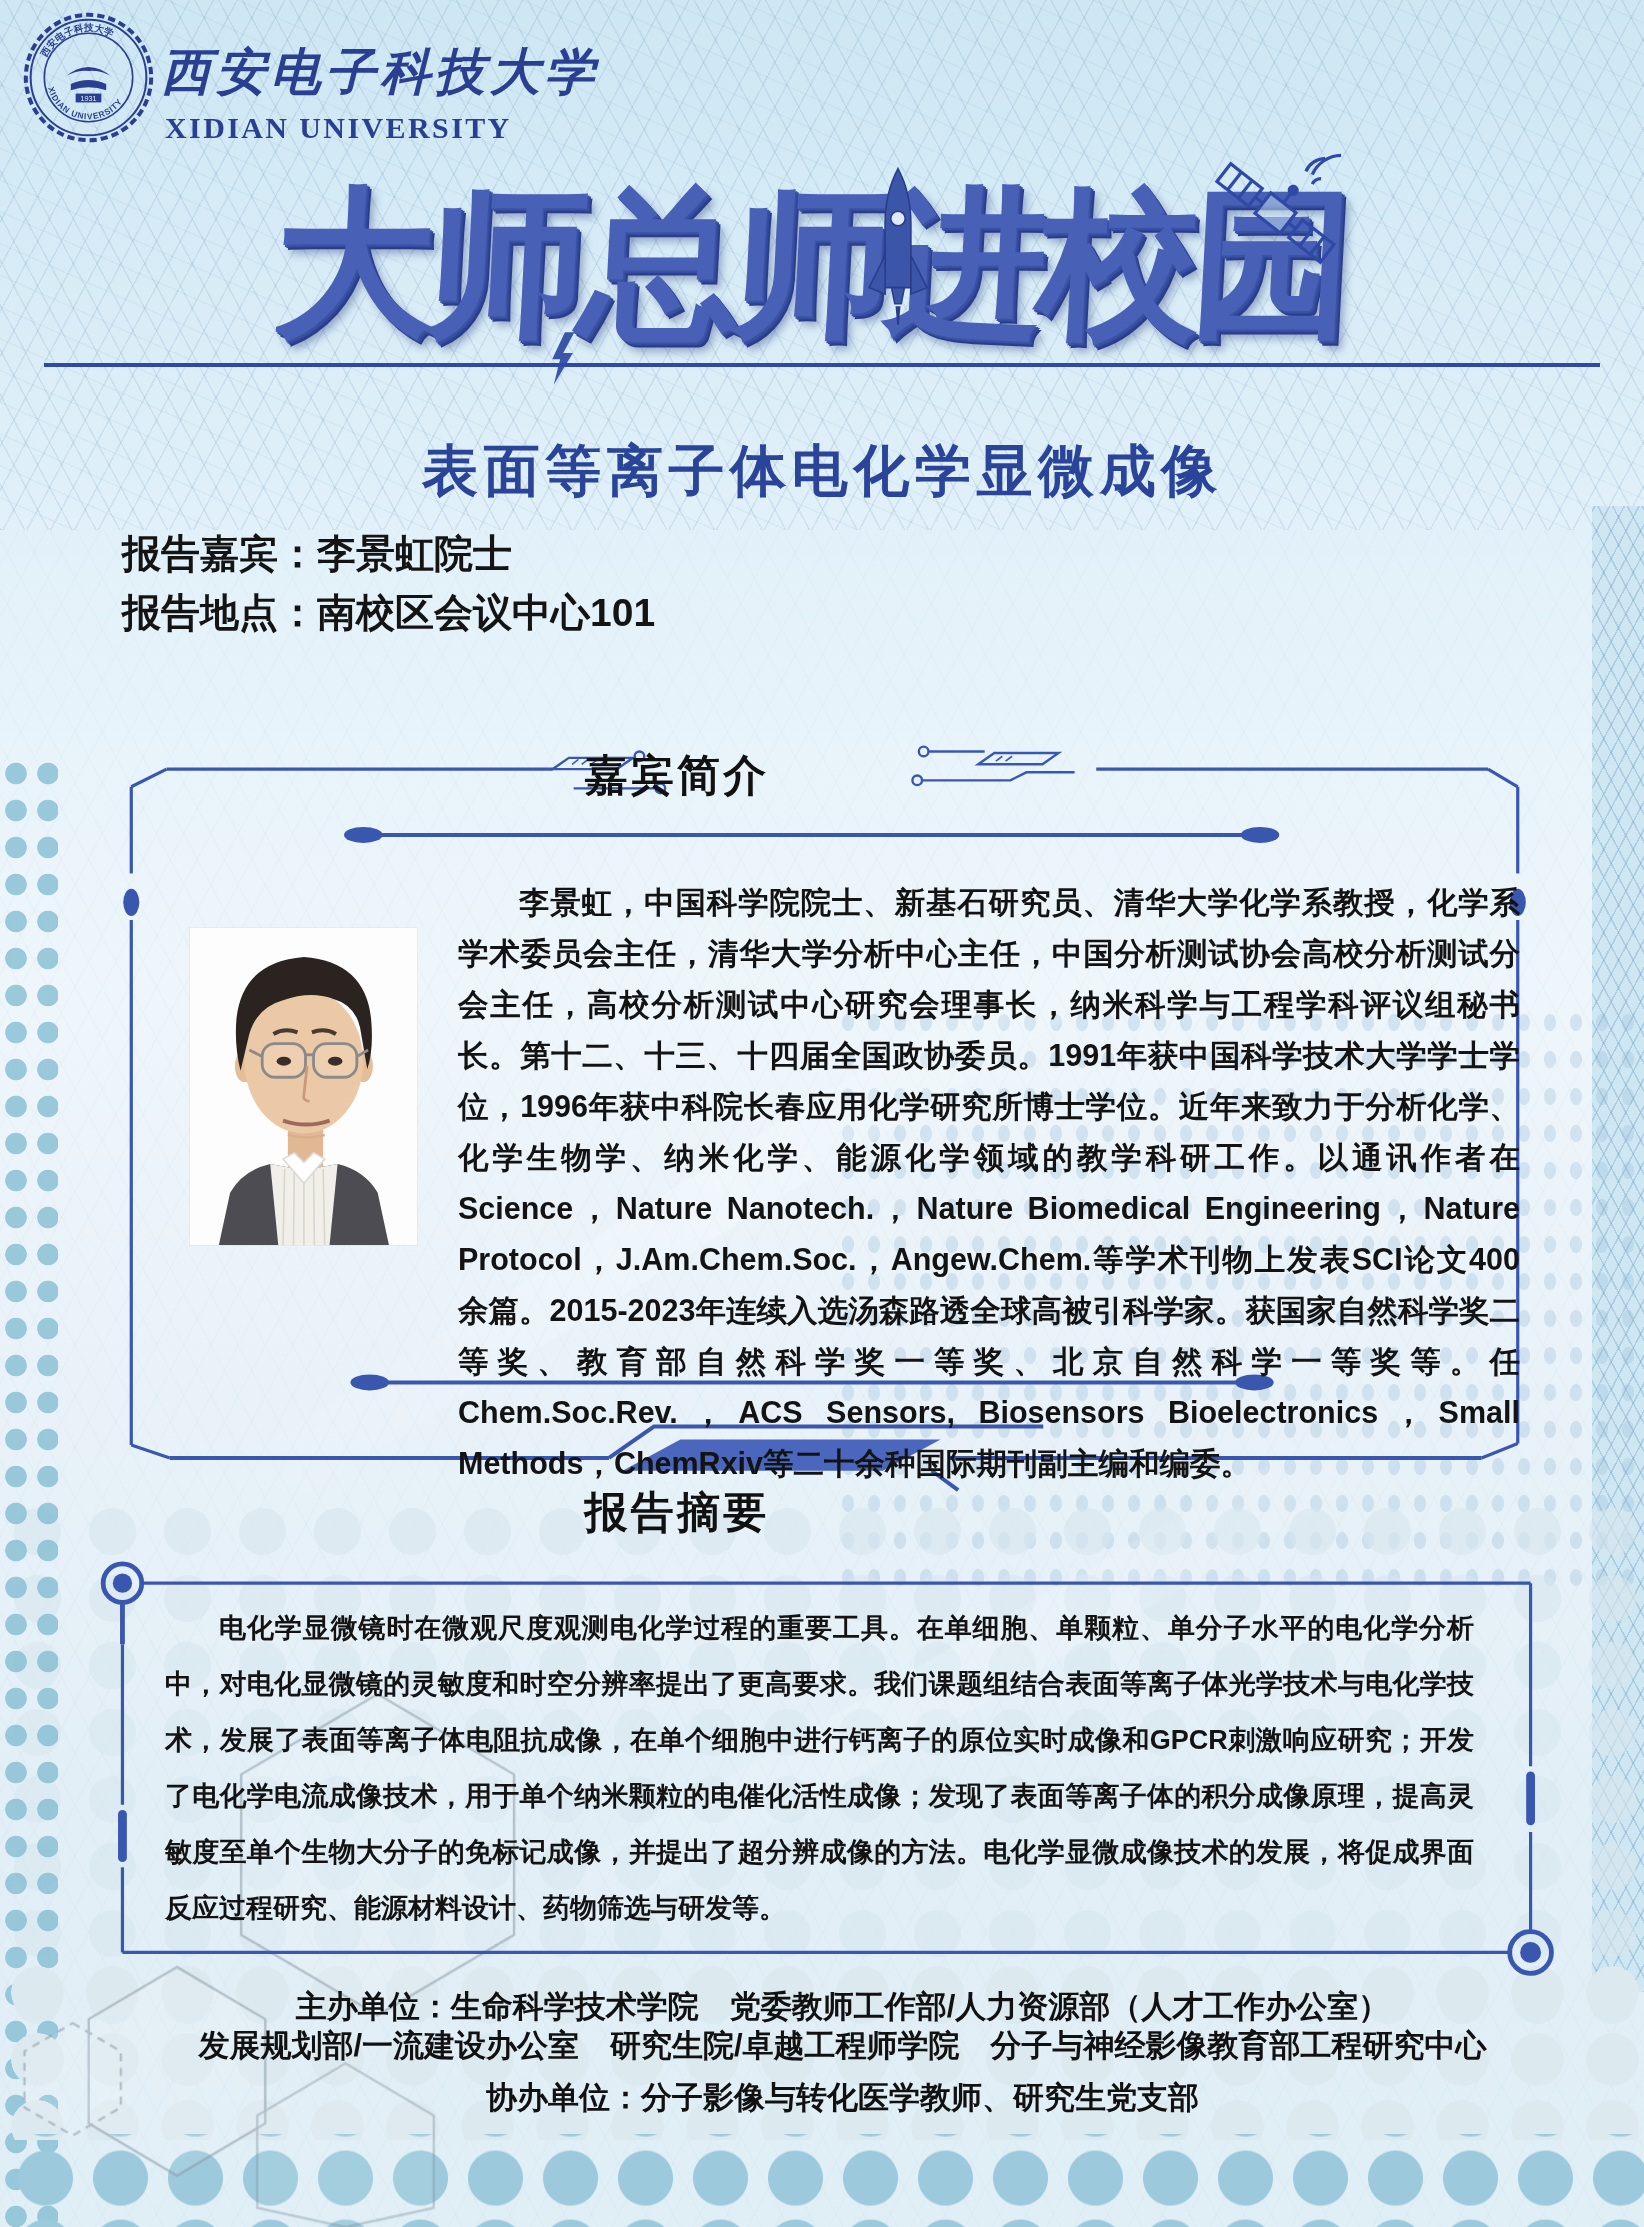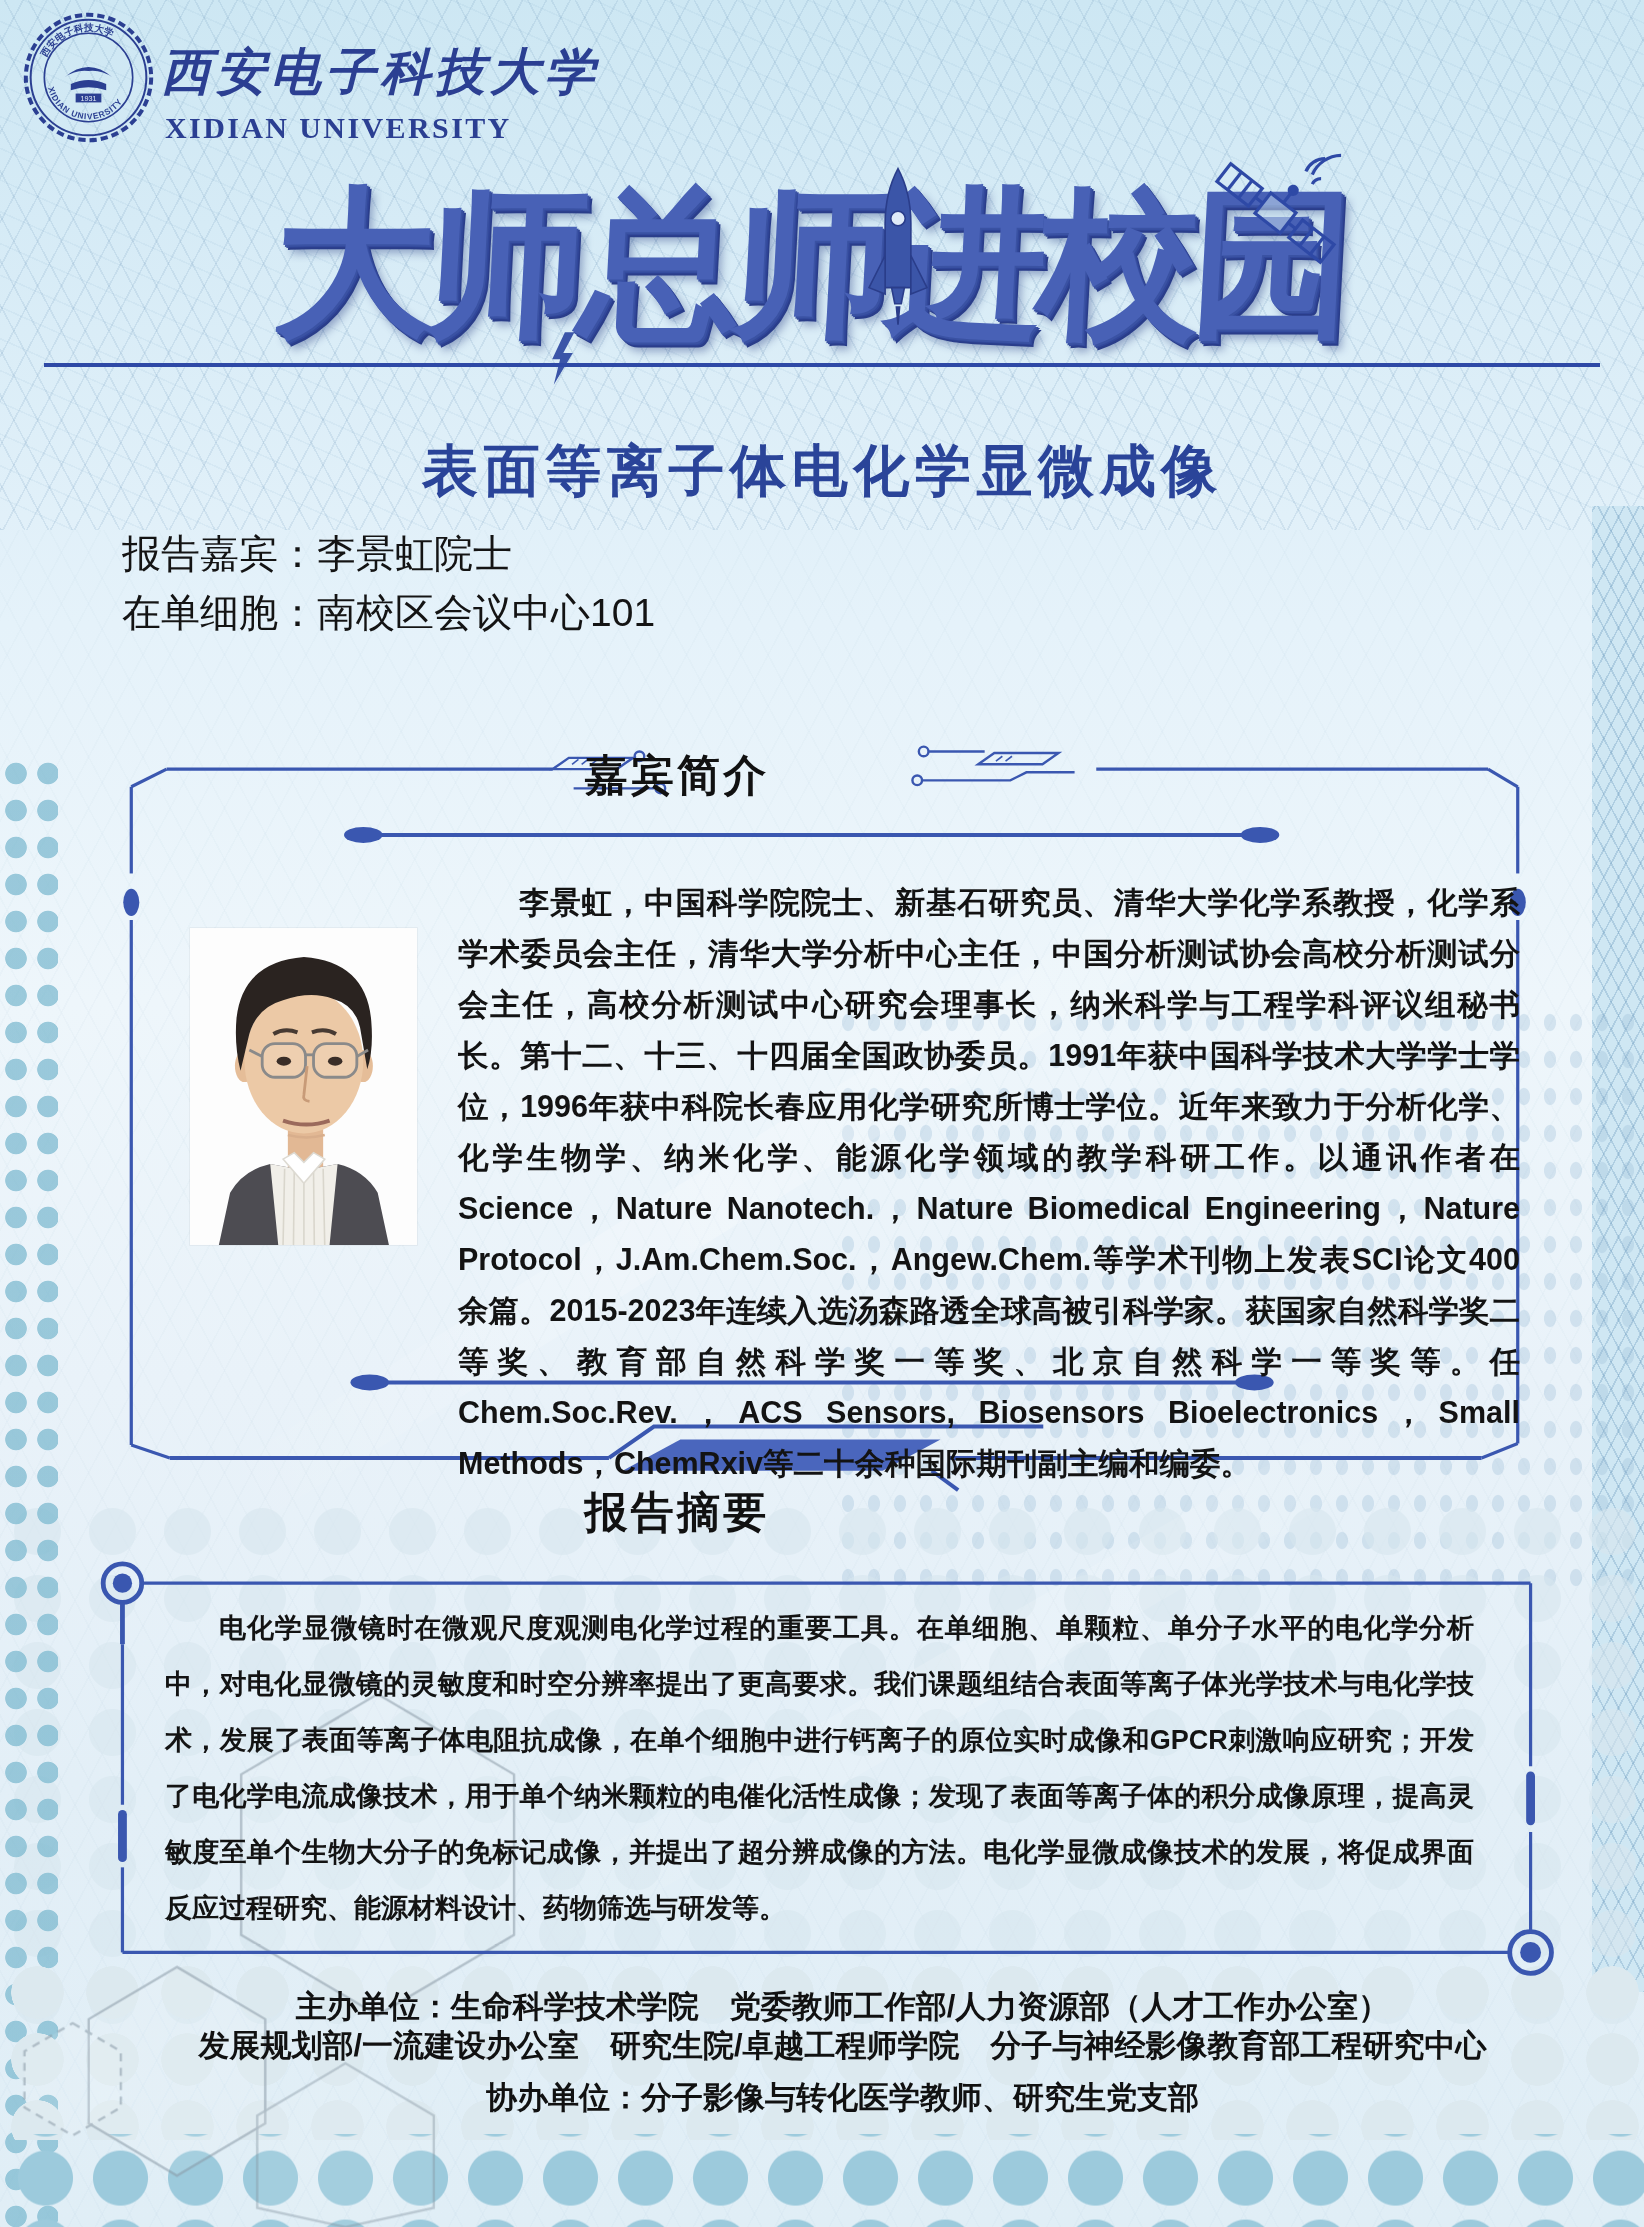--- a/index.html
+++ b/index.html
@@ -43,21 +43,21 @@
   
   .banner-title{left:0;top:157px;width:1645px;text-align:center;font-weight:900;
     font-size:161px;letter-spacing:-8px;color:#4861b6;transform:translateX(-13px) skewX(-3deg);
     text-shadow:1.6px 1.6px 0 #3a52a3,3.2px 3.2px 0 #31479a,4.8px 4.8px 0 #2a3d8a,8px 8.8px 8px rgba(30,50,120,.38);
     white-space:nowrap;}
   .rule{left:44px;top:363px;width:1556px;height:4px;background:#2e49a6;}
   .subtitle{left:0;top:434px;width:1645px;text-align:center;font-family:"Liberation Serif",serif;
     font-weight:700;font-size:56px;letter-spacing:5.6px;color:#2a4499;}
   
   .info{left:122px;top:524px;}
-  .info-row{font-size:39px;font-weight:400;color:#141414;line-height:59px;white-space:nowrap;}
+  .info-row{font-size:39px;font-weight:700;color:#141414;line-height:59px;white-space:nowrap;}
   
   .sec-heading{width:1354px;text-align:center;font-size:43px;font-weight:800;color:#111;letter-spacing:3.2px;}
   
   .photo{left:190px;top:928px;width:227px;height:317px;box-shadow:0 0 0 0.8px rgba(0,0,0,.05);}
   .bio{left:458px;top:877px;width:1062px;font-size:30.5px;font-weight:700;color:#131313;
     line-height:51px;text-align:justify;text-indent:2em;}
   
   .abstract-body{left:165px;top:1600px;width:1309px;font-size:27px;font-weight:700;color:#131313;
     line-height:56px;text-align:justify;text-indent:2em;}
   
@@ -146,21 +146,21 @@
       <path d="M122,14 a40,40 0 0 1 36,-24" transform="translate(14,18)"></path>
       <path d="M136,44 a12,12 0 0 1 11,-7"></path>
     </g>
   </svg>
 
   <div class="abs rule"></div>
   <div class="abs subtitle">表面等离子体电化学显微成像</div>
 
   <div class="abs info">
     <div class="info-row"><span>报告嘉宾：</span><span>李景虹院士</span></div>
-    <div class="info-row"><span>在单细胞：</span><span>南校区会议中心101</span></div>
+    <div class="info-row"><span>报告地点：</span><span>南校区会议中心101</span></div>
   </div>
 
   <svg class="abs deco-svg" viewBox="0 0 2048 2774">
     <g stroke="#3a57b0" fill="none" stroke-width="4">
 
       <path d="M207,958 H688"></path>
       <path d="M1365,958 H1853"></path>
       <path d="M207,958 L163,980"></path>
       <path d="M1853,958 L1890,980"></path>
 

